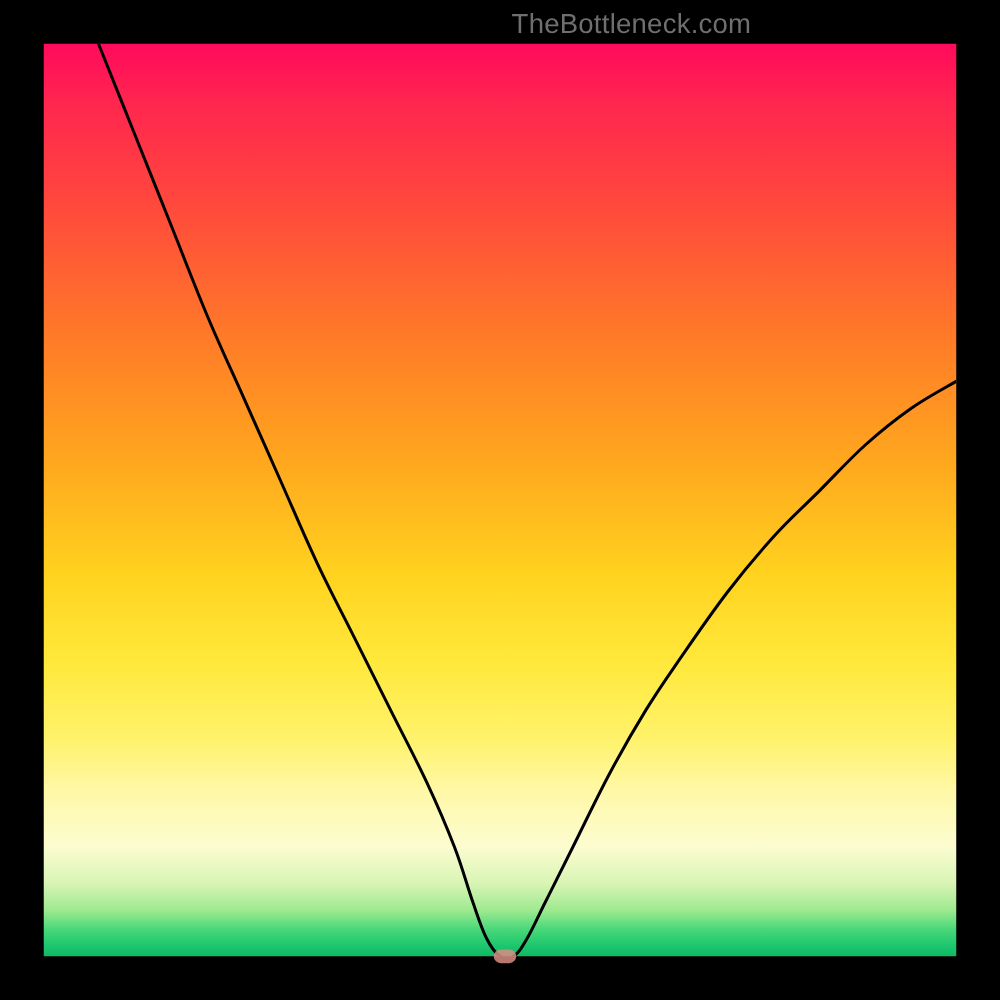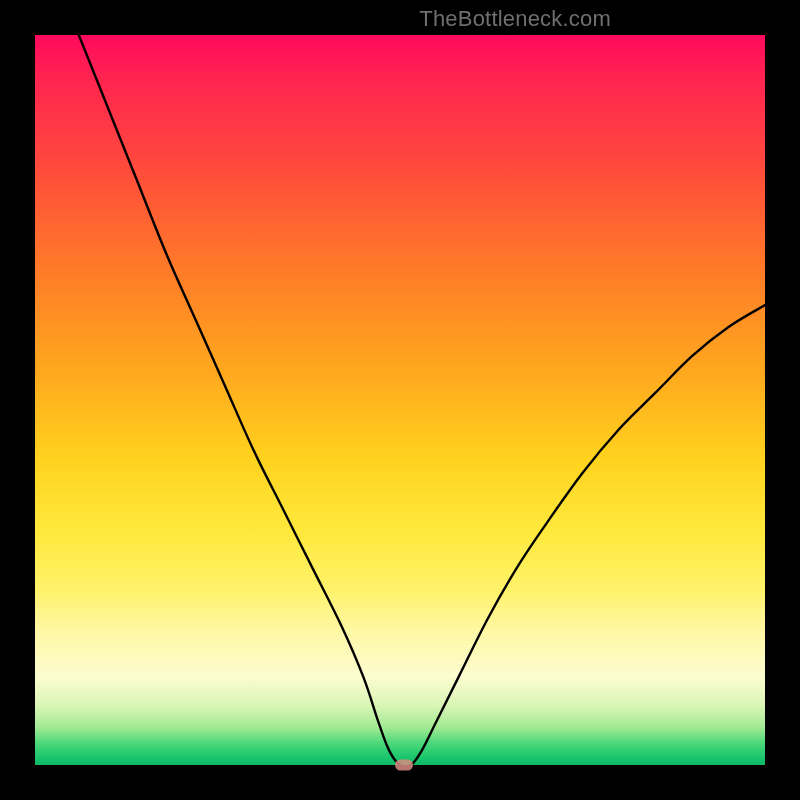--- a/index.html
+++ b/index.html
@@ -9,21 +9,20 @@
     height: 800px;
     background: #000;
     font-family: Arial, Helvetica, sans-serif;
     overflow: hidden;
   }
   .stage {
     position: relative;
     width: 637px;
     height: 800px;
     background: #000;
-    padding-left: 10px;
   }
   .plot-area {
     position: absolute;
     left: 35px;
     top: 35px;
     width: 730px;
     height: 730px;
     
     background: linear-gradient(
       to bottom,

